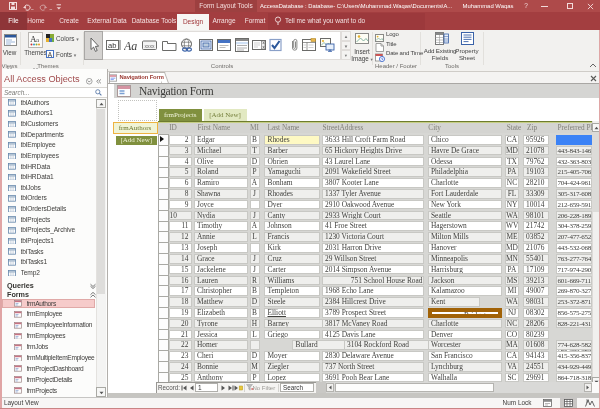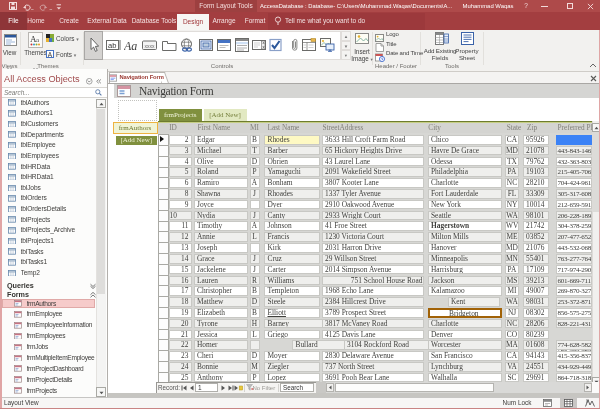--- a/index.html
+++ b/index.html
@@ -330,21 +330,21 @@
 <div class="abs ser" style="left:427.5px;top:210.67000000000002px;width:74.0px;height:9.6px;background:#efefed;border:1px solid #c8c8c4;color:#3f3f3c;font-size:7.4px;letter-spacing:0;line-height:8.4px;text-align:left;padding-left:2.5px;padding-right:0px;overflow:hidden;white-space:nowrap;">Seattle</div>
 <div class="abs ser" style="left:505.0px;top:210.67000000000002px;width:14.0px;height:9.6px;background:#efefed;border:1px solid #c8c8c4;color:#3f3f3c;font-size:7.4px;letter-spacing:0;line-height:8.4px;text-align:center;padding-left:0px;padding-right:0px;overflow:hidden;white-space:nowrap;">WA</div>
 <div class="abs ser" style="left:522.5px;top:210.67000000000002px;width:26.0px;height:9.6px;background:#efefed;border:1px solid #c8c8c4;color:#3f3f3c;font-size:7.4px;letter-spacing:0;line-height:8.4px;text-align:left;padding-left:2.5px;padding-right:0px;overflow:hidden;white-space:nowrap;">98101</div>
 <div class="abs ser" style="left:555.5px;top:210.67000000000002px;width:36.0px;height:9.6px;background:#efefed;border:1px solid #c8c8c4;color:#3f3f3c;font-size:7.1px;letter-spacing:-0.28px;line-height:8.4px;text-align:left;padding-left:1.0px;padding-right:0px;overflow:hidden;white-space:nowrap;">206-228-189</div>
 <div class="abs" style="left:158.0px;top:220.58px;width:10.5px;height:11.81px;background:#fdfdfd;border:1px solid #a9a9a4;"></div>
 <div class="abs ser" style="left:168.5px;top:221.48000000000002px;width:23.5px;height:9.6px;background:#ffffff;border:1px solid #c8c8c4;color:#3f3f3c;font-size:7.4px;letter-spacing:0;line-height:8.4px;text-align:right;padding-left:0px;padding-right:2.5px;overflow:hidden;white-space:nowrap;">11</div>
 <div class="abs ser" style="left:193.5px;top:221.48000000000002px;width:54.5px;height:9.6px;background:#ffffff;border:1px solid #c8c8c4;color:#3f3f3c;font-size:7.4px;letter-spacing:0;line-height:8.4px;text-align:left;padding-left:2.5px;padding-right:0px;overflow:hidden;white-space:nowrap;">Timothy</div>
 <div class="abs ser" style="left:249.5px;top:221.48000000000002px;width:10.0px;height:9.6px;background:#ffffff;border:1px solid #c8c8c4;color:#3f3f3c;font-size:7.4px;letter-spacing:0;line-height:8.4px;text-align:center;padding-left:0px;padding-right:0px;overflow:hidden;white-space:nowrap;">A</div>
 <div class="abs ser" style="left:264.0px;top:221.48000000000002px;width:56.0px;height:9.6px;background:#ffffff;border:1px solid #c8c8c4;color:#3f3f3c;font-size:7.4px;letter-spacing:0;line-height:8.4px;text-align:left;padding-left:2.5px;padding-right:0px;overflow:hidden;white-space:nowrap;">Johnson</div>
 <div class="abs ser" style="left:321.5px;top:221.48000000000002px;width:102.0px;height:9.6px;background:#ffffff;border:1px solid #c8c8c4;color:#3f3f3c;font-size:7.4px;letter-spacing:0;line-height:8.4px;text-align:left;padding-left:2.5px;padding-right:0px;overflow:hidden;white-space:nowrap;">41 Froe Street</div>
-<div class="abs ser" style="left:427.5px;top:221.48000000000002px;width:74.0px;height:9.6px;background:#ffffff;border:1px solid #c8c8c4;color:#3f3f3c;font-size:7.4px;letter-spacing:0;line-height:8.4px;text-align:left;padding-left:2.5px;padding-right:0px;overflow:hidden;white-space:nowrap;font-weight:bold;">Hagerstown</div>
+<div class="abs ser" style="left:427.5px;top:221.48000000000002px;width:74.0px;height:9.6px;background:#ffffff;border:1px solid #c8c8c4;color:#3f3f3c;font-size:7.4px;letter-spacing:0;line-height:8.4px;text-align:left;padding-left:2.5px;padding-right:0px;overflow:hidden;white-space:nowrap;">Hagerstown</div>
 <div class="abs ser" style="left:505.0px;top:221.48000000000002px;width:14.0px;height:9.6px;background:#ffffff;border:1px solid #c8c8c4;color:#3f3f3c;font-size:7.4px;letter-spacing:0;line-height:8.4px;text-align:center;padding-left:0px;padding-right:0px;overflow:hidden;white-space:nowrap;">WV</div>
 <div class="abs ser" style="left:522.5px;top:221.48000000000002px;width:26.0px;height:9.6px;background:#ffffff;border:1px solid #c8c8c4;color:#3f3f3c;font-size:7.4px;letter-spacing:0;line-height:8.4px;text-align:left;padding-left:2.5px;padding-right:0px;overflow:hidden;white-space:nowrap;">21742</div>
 <div class="abs ser" style="left:555.5px;top:221.48000000000002px;width:36.0px;height:9.6px;background:#ffffff;border:1px solid #c8c8c4;color:#3f3f3c;font-size:7.1px;letter-spacing:-0.28px;line-height:8.4px;text-align:left;padding-left:1.0px;padding-right:0px;overflow:hidden;white-space:nowrap;">304-378-259</div>
 <div class="abs" style="left:158.0px;top:231.39000000000001px;width:10.5px;height:11.81px;background:#fdfdfd;border:1px solid #a9a9a4;"></div>
 <div class="abs ser" style="left:168.5px;top:232.29000000000002px;width:23.5px;height:9.6px;background:#efefed;border:1px solid #c8c8c4;color:#3f3f3c;font-size:7.4px;letter-spacing:0;line-height:8.4px;text-align:right;padding-left:0px;padding-right:2.5px;overflow:hidden;white-space:nowrap;">12</div>
 <div class="abs ser" style="left:193.5px;top:232.29000000000002px;width:54.5px;height:9.6px;background:#efefed;border:1px solid #c8c8c4;color:#3f3f3c;font-size:7.4px;letter-spacing:0;line-height:8.4px;text-align:left;padding-left:2.5px;padding-right:0px;overflow:hidden;white-space:nowrap;">Annie</div>
 <div class="abs ser" style="left:249.5px;top:232.29000000000002px;width:10.0px;height:9.6px;background:#efefed;border:1px solid #c8c8c4;color:#3f3f3c;font-size:7.4px;letter-spacing:0;line-height:8.4px;text-align:center;padding-left:0px;padding-right:0px;overflow:hidden;white-space:nowrap;">L</div>
 <div class="abs ser" style="left:264.0px;top:232.29000000000002px;width:56.0px;height:9.6px;background:#efefed;border:1px solid #c8c8c4;color:#3f3f3c;font-size:7.4px;letter-spacing:0;line-height:8.4px;text-align:left;padding-left:2.5px;padding-right:0px;overflow:hidden;white-space:nowrap;">Francis</div>
 <div class="abs ser" style="left:321.5px;top:232.29000000000002px;width:102.0px;height:9.6px;background:#efefed;border:1px solid #c8c8c4;color:#3f3f3c;font-size:7.4px;letter-spacing:0;line-height:8.4px;text-align:left;padding-left:2.5px;padding-right:0px;overflow:hidden;white-space:nowrap;">1230 Victoria Court</div>
 <div class="abs ser" style="left:427.5px;top:232.29000000000002px;width:74.0px;height:9.6px;background:#efefed;border:1px solid #c8c8c4;color:#3f3f3c;font-size:7.4px;letter-spacing:0;line-height:8.4px;text-align:left;padding-left:2.5px;padding-right:0px;overflow:hidden;white-space:nowrap;">Milton Mills</div>
@@ -400,31 +400,31 @@
 <div class="abs ser" style="left:427.5px;top:286.34000000000003px;width:74.0px;height:9.6px;background:#ffffff;border:1px solid #c8c8c4;color:#3f3f3c;font-size:7.4px;letter-spacing:0;line-height:8.4px;text-align:left;padding-left:2.5px;padding-right:0px;overflow:hidden;white-space:nowrap;">Kalamazoo</div>
 <div class="abs ser" style="left:505.0px;top:286.34000000000003px;width:14.0px;height:9.6px;background:#ffffff;border:1px solid #c8c8c4;color:#3f3f3c;font-size:7.4px;letter-spacing:0;line-height:8.4px;text-align:center;padding-left:0px;padding-right:0px;overflow:hidden;white-space:nowrap;">MI</div>
 <div class="abs ser" style="left:522.5px;top:286.34000000000003px;width:26.0px;height:9.6px;background:#ffffff;border:1px solid #c8c8c4;color:#3f3f3c;font-size:7.4px;letter-spacing:0;line-height:8.4px;text-align:left;padding-left:2.5px;padding-right:0px;overflow:hidden;white-space:nowrap;">49007</div>
 <div class="abs ser" style="left:555.5px;top:286.34000000000003px;width:36.0px;height:9.6px;background:#ffffff;border:1px solid #c8c8c4;color:#3f3f3c;font-size:7.1px;letter-spacing:-0.28px;line-height:8.4px;text-align:left;padding-left:1.0px;padding-right:0px;overflow:hidden;white-space:nowrap;">269-870-327</div>
 <div class="abs" style="left:158.0px;top:296.25px;width:10.5px;height:11.81px;background:#fdfdfd;border:1px solid #a9a9a4;"></div>
 <div class="abs ser" style="left:168.5px;top:297.15px;width:23.5px;height:9.6px;background:#efefed;border:1px solid #c8c8c4;color:#3f3f3c;font-size:7.4px;letter-spacing:0;line-height:8.4px;text-align:right;padding-left:0px;padding-right:2.5px;overflow:hidden;white-space:nowrap;">18</div>
 <div class="abs ser" style="left:193.5px;top:297.15px;width:54.5px;height:9.6px;background:#efefed;border:1px solid #c8c8c4;color:#3f3f3c;font-size:7.4px;letter-spacing:0;line-height:8.4px;text-align:left;padding-left:2.5px;padding-right:0px;overflow:hidden;white-space:nowrap;">Matthew</div>
 <div class="abs ser" style="left:249.5px;top:297.15px;width:10.0px;height:9.6px;background:#efefed;border:1px solid #c8c8c4;color:#3f3f3c;font-size:7.4px;letter-spacing:0;line-height:8.4px;text-align:center;padding-left:0px;padding-right:0px;overflow:hidden;white-space:nowrap;">D</div>
 <div class="abs ser" style="left:264.0px;top:297.15px;width:56.0px;height:9.6px;background:#efefed;border:1px solid #c8c8c4;color:#3f3f3c;font-size:7.4px;letter-spacing:0;line-height:8.4px;text-align:left;padding-left:2.5px;padding-right:0px;overflow:hidden;white-space:nowrap;">Steele</div>
 <div class="abs ser" style="left:321.5px;top:297.15px;width:102.0px;height:9.6px;background:#efefed;border:1px solid #c8c8c4;color:#3f3f3c;font-size:7.4px;letter-spacing:0;line-height:8.4px;text-align:left;padding-left:2.5px;padding-right:0px;overflow:hidden;white-space:nowrap;">2384 Hillcrest Drive</div>
-<div class="abs ser" style="left:427.5px;top:297.15px;width:52px;height:9.6px;background:#efefed;border:1px solid #c8c8c4;color:#3f3f3c;font-size:7.4px;letter-spacing:0;line-height:8.4px;text-align:left;padding-left:2.5px;padding-right:0px;overflow:hidden;white-space:nowrap;margin-left:20px;">Kent</div>
+<div class="abs ser" style="left:427.5px;top:297.15px;width:52px;height:9.6px;background:#efefed;border:1px solid #c8c8c4;color:#3f3f3c;font-size:7.4px;letter-spacing:0;line-height:8.4px;text-align:left;padding-left:2.5px;padding-right:0px;overflow:hidden;white-space:nowrap;">Kent</div>
 <div class="abs ser" style="left:505.0px;top:297.15px;width:14.0px;height:9.6px;background:#efefed;border:1px solid #c8c8c4;color:#3f3f3c;font-size:7.4px;letter-spacing:0;line-height:8.4px;text-align:center;padding-left:0px;padding-right:0px;overflow:hidden;white-space:nowrap;">WA</div>
 <div class="abs ser" style="left:522.5px;top:297.15px;width:26.0px;height:9.6px;background:#efefed;border:1px solid #c8c8c4;color:#3f3f3c;font-size:7.4px;letter-spacing:0;line-height:8.4px;text-align:left;padding-left:2.5px;padding-right:0px;overflow:hidden;white-space:nowrap;">98031</div>
 <div class="abs ser" style="left:555.5px;top:297.15px;width:36.0px;height:9.6px;background:#efefed;border:1px solid #c8c8c4;color:#3f3f3c;font-size:7.1px;letter-spacing:-0.28px;line-height:8.4px;text-align:left;padding-left:1.0px;padding-right:0px;overflow:hidden;white-space:nowrap;">253-372-871</div>
 <div class="abs" style="left:158.0px;top:307.06000000000006px;width:10.5px;height:11.81px;background:#fdfdfd;border:1px solid #a9a9a4;"></div>
 <div class="abs ser" style="left:168.5px;top:307.96000000000004px;width:23.5px;height:9.6px;background:#ffffff;border:1px solid #c8c8c4;color:#3f3f3c;font-size:7.4px;letter-spacing:0;line-height:8.4px;text-align:right;padding-left:0px;padding-right:2.5px;overflow:hidden;white-space:nowrap;">19</div>
 <div class="abs ser" style="left:193.5px;top:307.96000000000004px;width:54.5px;height:9.6px;background:#ffffff;border:1px solid #c8c8c4;color:#3f3f3c;font-size:7.4px;letter-spacing:0;line-height:8.4px;text-align:left;padding-left:2.5px;padding-right:0px;overflow:hidden;white-space:nowrap;">Elizabeth</div>
 <div class="abs ser" style="left:249.5px;top:307.96000000000004px;width:10.0px;height:9.6px;background:#ffffff;border:1px solid #c8c8c4;color:#3f3f3c;font-size:7.4px;letter-spacing:0;line-height:8.4px;text-align:center;padding-left:0px;padding-right:0px;overflow:hidden;white-space:nowrap;">B</div>
 <div class="abs ser" style="left:264.0px;top:307.96000000000004px;width:56.0px;height:9.6px;background:#ffffff;border:1px solid #c8c8c4;color:#3f3f3c;font-size:7.4px;letter-spacing:0;line-height:8.4px;text-align:left;padding-left:2.5px;padding-right:0px;overflow:hidden;white-space:nowrap;text-decoration:underline;">Elliott</div>
 <div class="abs ser" style="left:321.5px;top:307.96000000000004px;width:102.0px;height:9.6px;background:#ffffff;border:1px solid #c8c8c4;color:#3f3f3c;font-size:7.4px;letter-spacing:0;line-height:8.4px;text-align:left;padding-left:2.5px;padding-right:0px;overflow:hidden;white-space:nowrap;">3789 Prospect Street</div>
-<div class="abs ser" style="left:427.5px;top:307.96000000000004px;width:74.0px;height:9.6px;background:#ffffff;border:2px solid #a16207;color:#3f3f3c;font-size:7.4px;letter-spacing:0;line-height:8.4px;text-align:center;padding-left:2.5px;padding-right:4px;overflow:hidden;white-space:nowrap;">Bridgeton</div>
+<div class="abs ser" style="left:427.5px;top:307.96000000000004px;width:74.0px;height:9.6px;background:#ffffff;border:4px solid #a16207;color:#3f3f3c;font-size:7.4px;letter-spacing:0;line-height:8.4px;text-align:right;padding-left:2.5px;padding-right:4px;overflow:hidden;white-space:nowrap;">Bridgeton</div>
 <div class="abs ser" style="left:505.0px;top:307.96000000000004px;width:14.0px;height:9.6px;background:#ffffff;border:1px solid #c8c8c4;color:#3f3f3c;font-size:7.4px;letter-spacing:0;line-height:8.4px;text-align:center;padding-left:0px;padding-right:0px;overflow:hidden;white-space:nowrap;">NJ</div>
 <div class="abs ser" style="left:522.5px;top:307.96000000000004px;width:26.0px;height:9.6px;background:#ffffff;border:1px solid #c8c8c4;color:#3f3f3c;font-size:7.4px;letter-spacing:0;line-height:8.4px;text-align:left;padding-left:2.5px;padding-right:0px;overflow:hidden;white-space:nowrap;">08302</div>
 <div class="abs ser" style="left:555.5px;top:307.96000000000004px;width:36.0px;height:9.6px;background:#ffffff;border:1px solid #c8c8c4;color:#3f3f3c;font-size:7.1px;letter-spacing:-0.28px;line-height:8.4px;text-align:left;padding-left:1.0px;padding-right:0px;overflow:hidden;white-space:nowrap;">856-575-275</div>
 <div class="abs" style="left:158.0px;top:317.87px;width:10.5px;height:11.81px;background:#fdfdfd;border:1px solid #a9a9a4;"></div>
 <div class="abs ser" style="left:168.5px;top:318.77px;width:23.5px;height:9.6px;background:#efefed;border:1px solid #c8c8c4;color:#3f3f3c;font-size:7.4px;letter-spacing:0;line-height:8.4px;text-align:right;padding-left:0px;padding-right:2.5px;overflow:hidden;white-space:nowrap;">20</div>
 <div class="abs ser" style="left:193.5px;top:318.77px;width:54.5px;height:9.6px;background:#efefed;border:1px solid #c8c8c4;color:#3f3f3c;font-size:7.4px;letter-spacing:0;line-height:8.4px;text-align:left;padding-left:2.5px;padding-right:0px;overflow:hidden;white-space:nowrap;">Tyrone</div>
 <div class="abs ser" style="left:249.5px;top:318.77px;width:10.0px;height:9.6px;background:#efefed;border:1px solid #c8c8c4;color:#3f3f3c;font-size:7.4px;letter-spacing:0;line-height:8.4px;text-align:center;padding-left:0px;padding-right:0px;overflow:hidden;white-space:nowrap;">H</div>
 <div class="abs ser" style="left:264.0px;top:318.77px;width:68px;height:9.6px;background:#efefed;border:1px solid #c8c8c4;color:#3f3f3c;font-size:7.4px;letter-spacing:0;line-height:8.4px;text-align:left;padding-left:2.5px;padding-right:0px;overflow:hidden;white-space:nowrap;">Barney</div>
 <div class="abs ser" style="left:321.5px;top:318.77px;width:102.0px;height:9.6px;background:#efefed;border:1px solid #c8c8c4;color:#3f3f3c;font-size:7.4px;letter-spacing:0;line-height:8.4px;text-align:left;padding-left:2.5px;padding-right:0px;overflow:hidden;white-space:nowrap;">3817 McVaney Road</div>
 <div class="abs ser" style="left:427.5px;top:318.77px;width:74.0px;height:9.6px;background:#efefed;border:1px solid #c8c8c4;color:#3f3f3c;font-size:7.4px;letter-spacing:0;line-height:8.4px;text-align:left;padding-left:2.5px;padding-right:0px;overflow:hidden;white-space:nowrap;">Charlotte</div>

